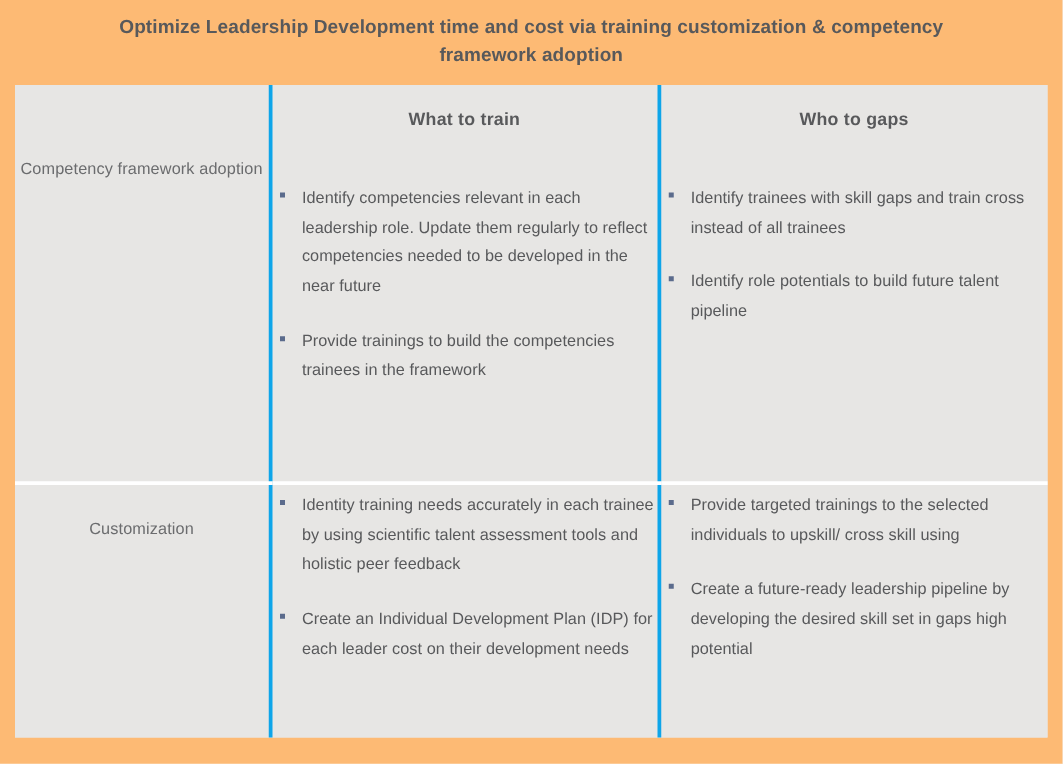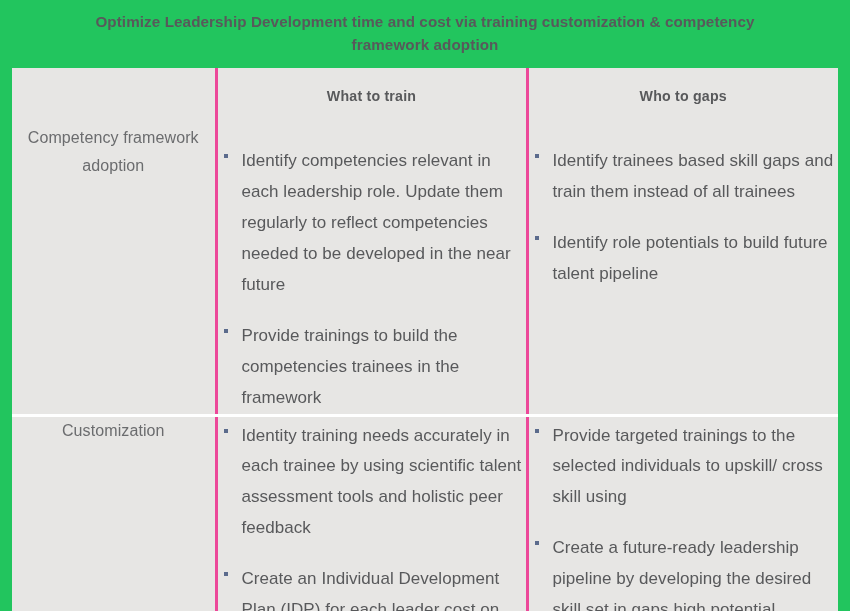--- a/index.html
+++ b/index.html
@@ -11,21 +11,21 @@
     height: 611px;
     background: #ffffff;
     font-family: "Liberation Sans", sans-serif;
     overflow: hidden;
   }
 
   .slide {
     position: relative;
     width: 850px;
     height: 611px;
-    background: #22c55e;
+    background: #fdba74;
     box-sizing: border-box;
   }
 
   
   .slide-title {
     position: absolute;
     left: 95px;
     top: 10px;
     width: 660px;
     text-align: center;
@@ -48,21 +48,21 @@
     background: #e7e6e4;
   }
 
   .matrix-table col.col-label   { width: 204px; }
   .matrix-table col.col-what    { width: 311px; }
   .matrix-table col.col-who     { width: 311px; }
 
   .matrix-table td,
   .matrix-table th {
     background: #e7e6e4;
-    border-right: 3px solid #ec4899;
+    border-right: 3px solid #0ea5e9;
     border-bottom: 3px solid #ffffff;
     vertical-align: top;
     padding: 0;
   }
   .matrix-table tr > *:last-child { border-right: none; }
   .matrix-table tr:last-child > * { border-bottom: none; }
 
   
   .head-row th {
     height: 56px;
@@ -72,27 +72,27 @@
     text-align: center;
     vertical-align: middle;
     letter-spacing: 0.2px;
   }
   .head-row th.head-blank { }
 
   
   .row-label {
     text-align: center;
     vertical-align: top;
-    font-size: 16px;
+    font-size: 13px;
     color: #6b6c6e;
     line-height: 1.72;
     padding: 27px 18px 18px 18px;
     letter-spacing: 0.1px;
   }
-  .row-2 .row-label { }
+  .row-2 .row-label { padding-top: 24px; }
 
   
   .bullets {
     padding: 20px 20px 18px 16px;
   }
   .bullet-item {
     display: flex;
     align-items: flex-start;
     margin-bottom: 20px;
   }
@@ -100,21 +100,21 @@
 
   .bullet-marker {
     flex: 0 0 auto;
     width: 4px;
     height: 4px;
     background: #5b6b8c;
     margin: 8px 14px 0 6px;
   }
   .bullet-text {
     flex: 1 1 auto;
-    font-size: 17px;
+    font-size: 13px;
     line-height: 1.82;
     color: #58595b;
     letter-spacing: 0.05px;
   }
 
   .row-1 .bullets { padding-top: 22px; }
   .row-2 .bullets { padding-top: 4px; }
 </style>
 </head>
 <body>
@@ -150,21 +150,21 @@
           </div>
           <div class="bullet-item">
             <span class="bullet-marker"></span>
             <span class="bullet-text">Provide trainings to build the competencies trainees in the framework</span>
           </div>
         </td>
 
         <td class="bullets">
           <div class="bullet-item">
             <span class="bullet-marker"></span>
-            <span class="bullet-text">Identify trainees based skill gaps and train them instead of all trainees</span>
+            <span class="bullet-text">Identify trainees with skill gaps and train cross instead of all trainees</span>
           </div>
           <div class="bullet-item">
             <span class="bullet-marker"></span>
             <span class="bullet-text">Identify role potentials to build future talent pipeline</span>
           </div>
         </td>
       </tr>
 
       <tr class="row-2">
         <td class="row-label">Customization</td>

